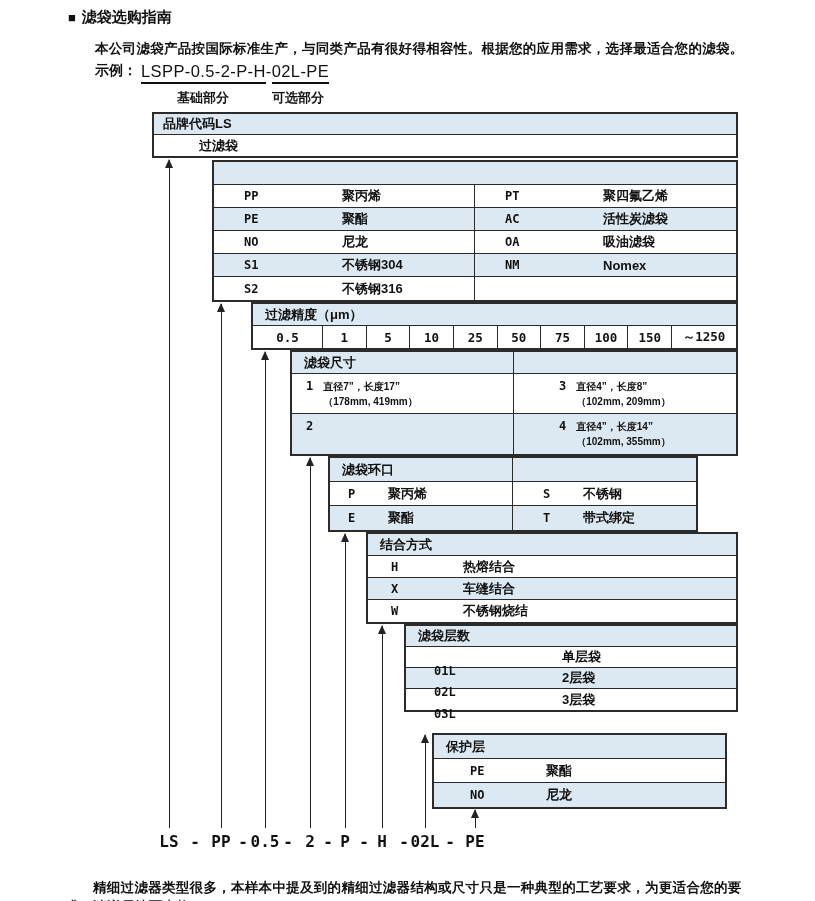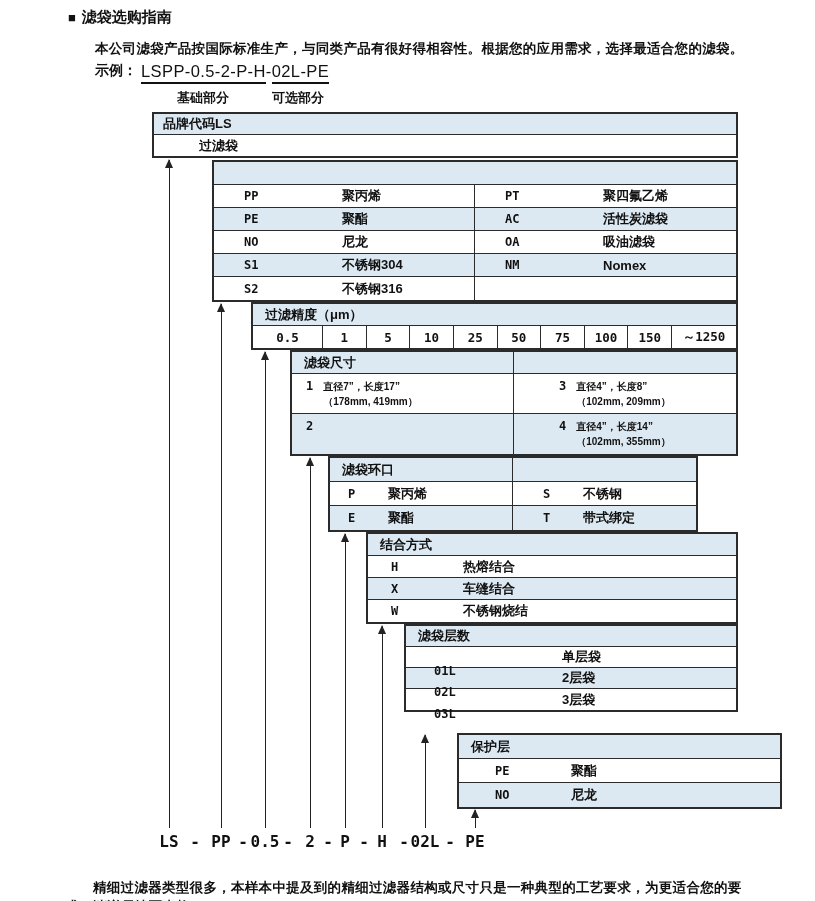--- a/index.html
+++ b/index.html
@@ -253,21 +253,21 @@
     <div class="tr blue" style="height:21px;">
         <span class="ccell">02L</span>
         <span class="dcell">2层袋</span>
       </div>
     <div class="tr" style="height:21px;">
         <span class="ccell">03L</span>
         <span class="dcell">3层袋</span>
       </div>
   </div>
 
-  <div class="tbl t-protection" style="left:457px;top:733px;width:325px;">
+  <div class="tbl t-protection" style="left:432px;top:733px;width:295px;">
     <div class="tr blue" style="height:24px;">
         <span class="hdr-text">保护层</span>
       </div>
     <div class="tr" style="height:24px;">
         <span class="ccell">PE</span>
         <span class="dcell">聚酯</span>
       </div>
     <div class="tr blue" style="height:24px;">
         <span class="ccell">NO</span>
         <span class="dcell">尼龙</span>

